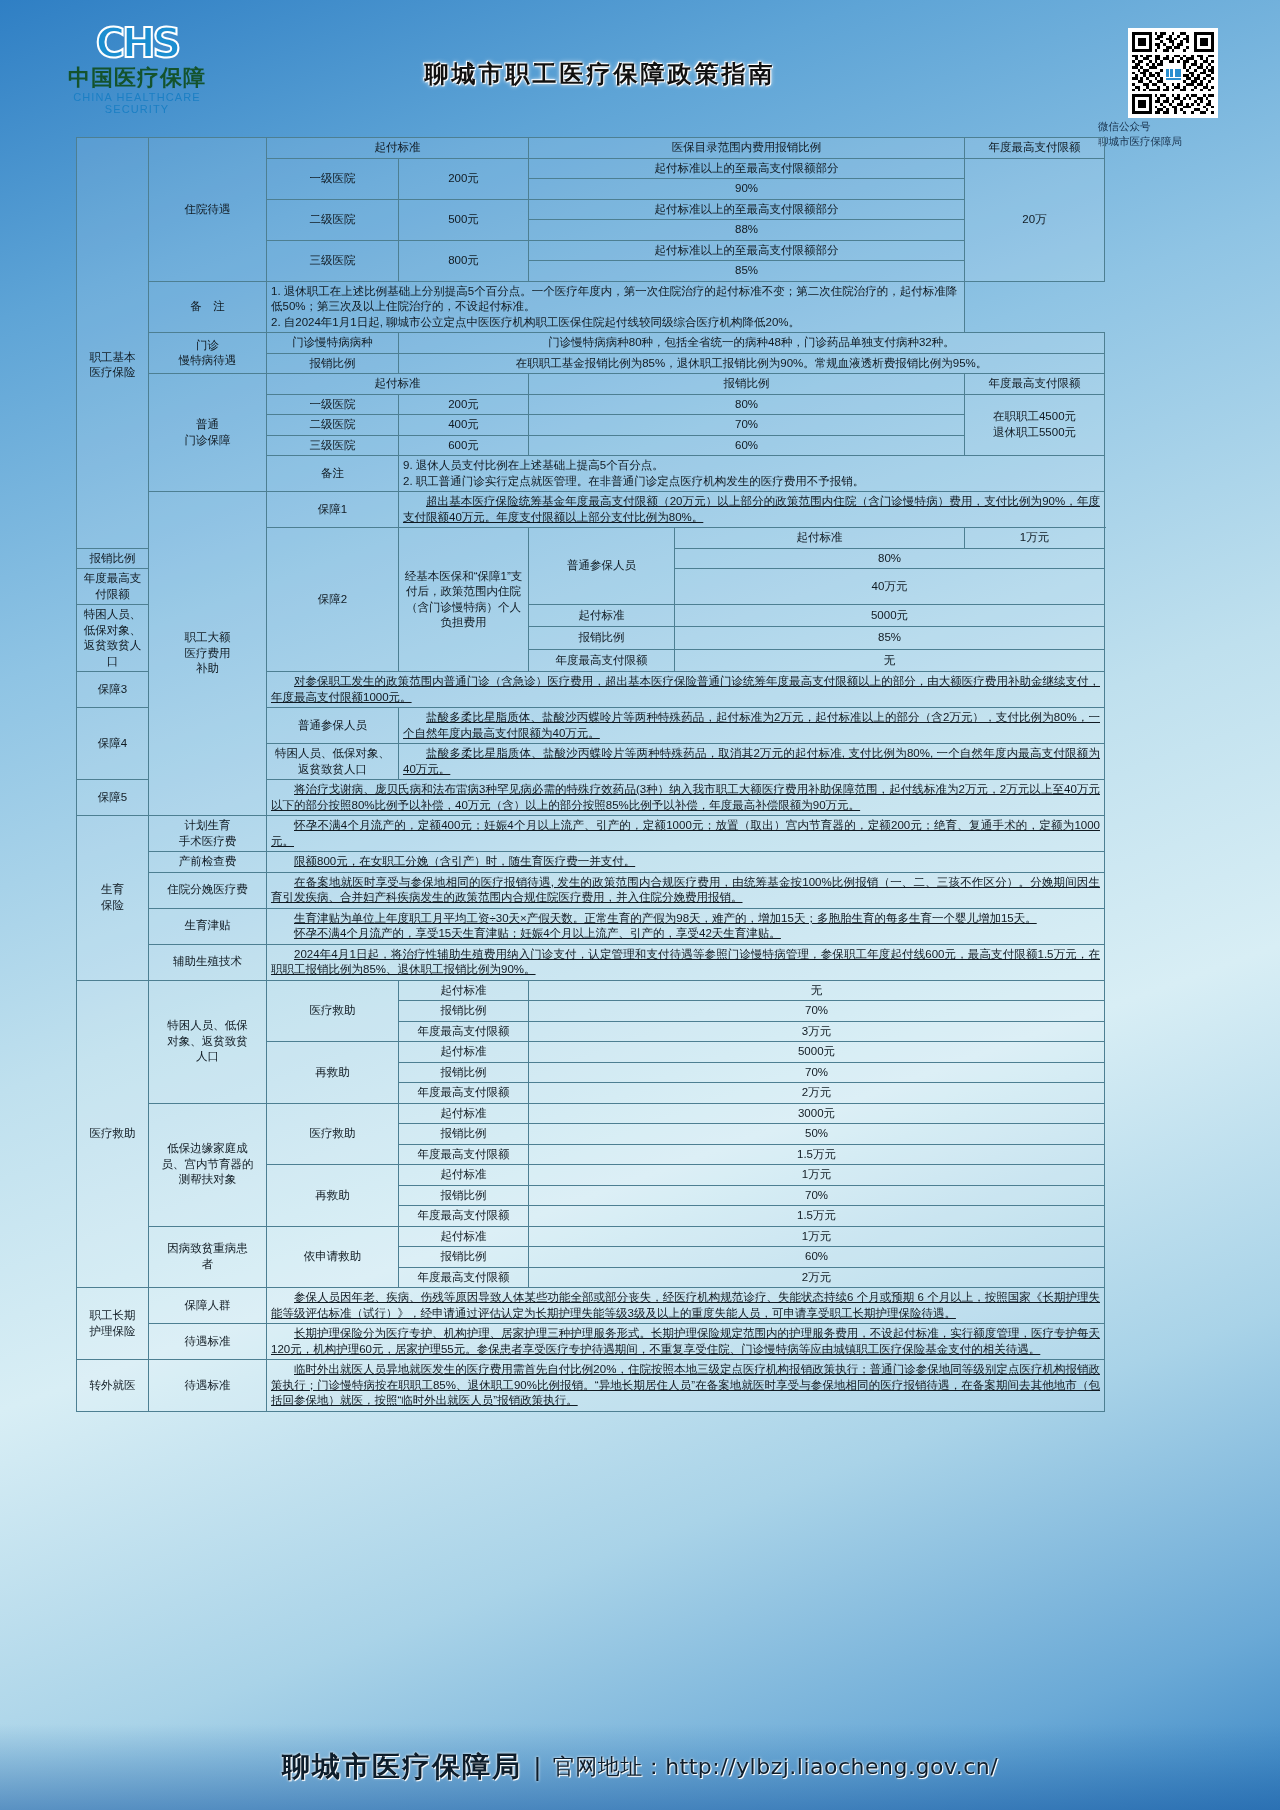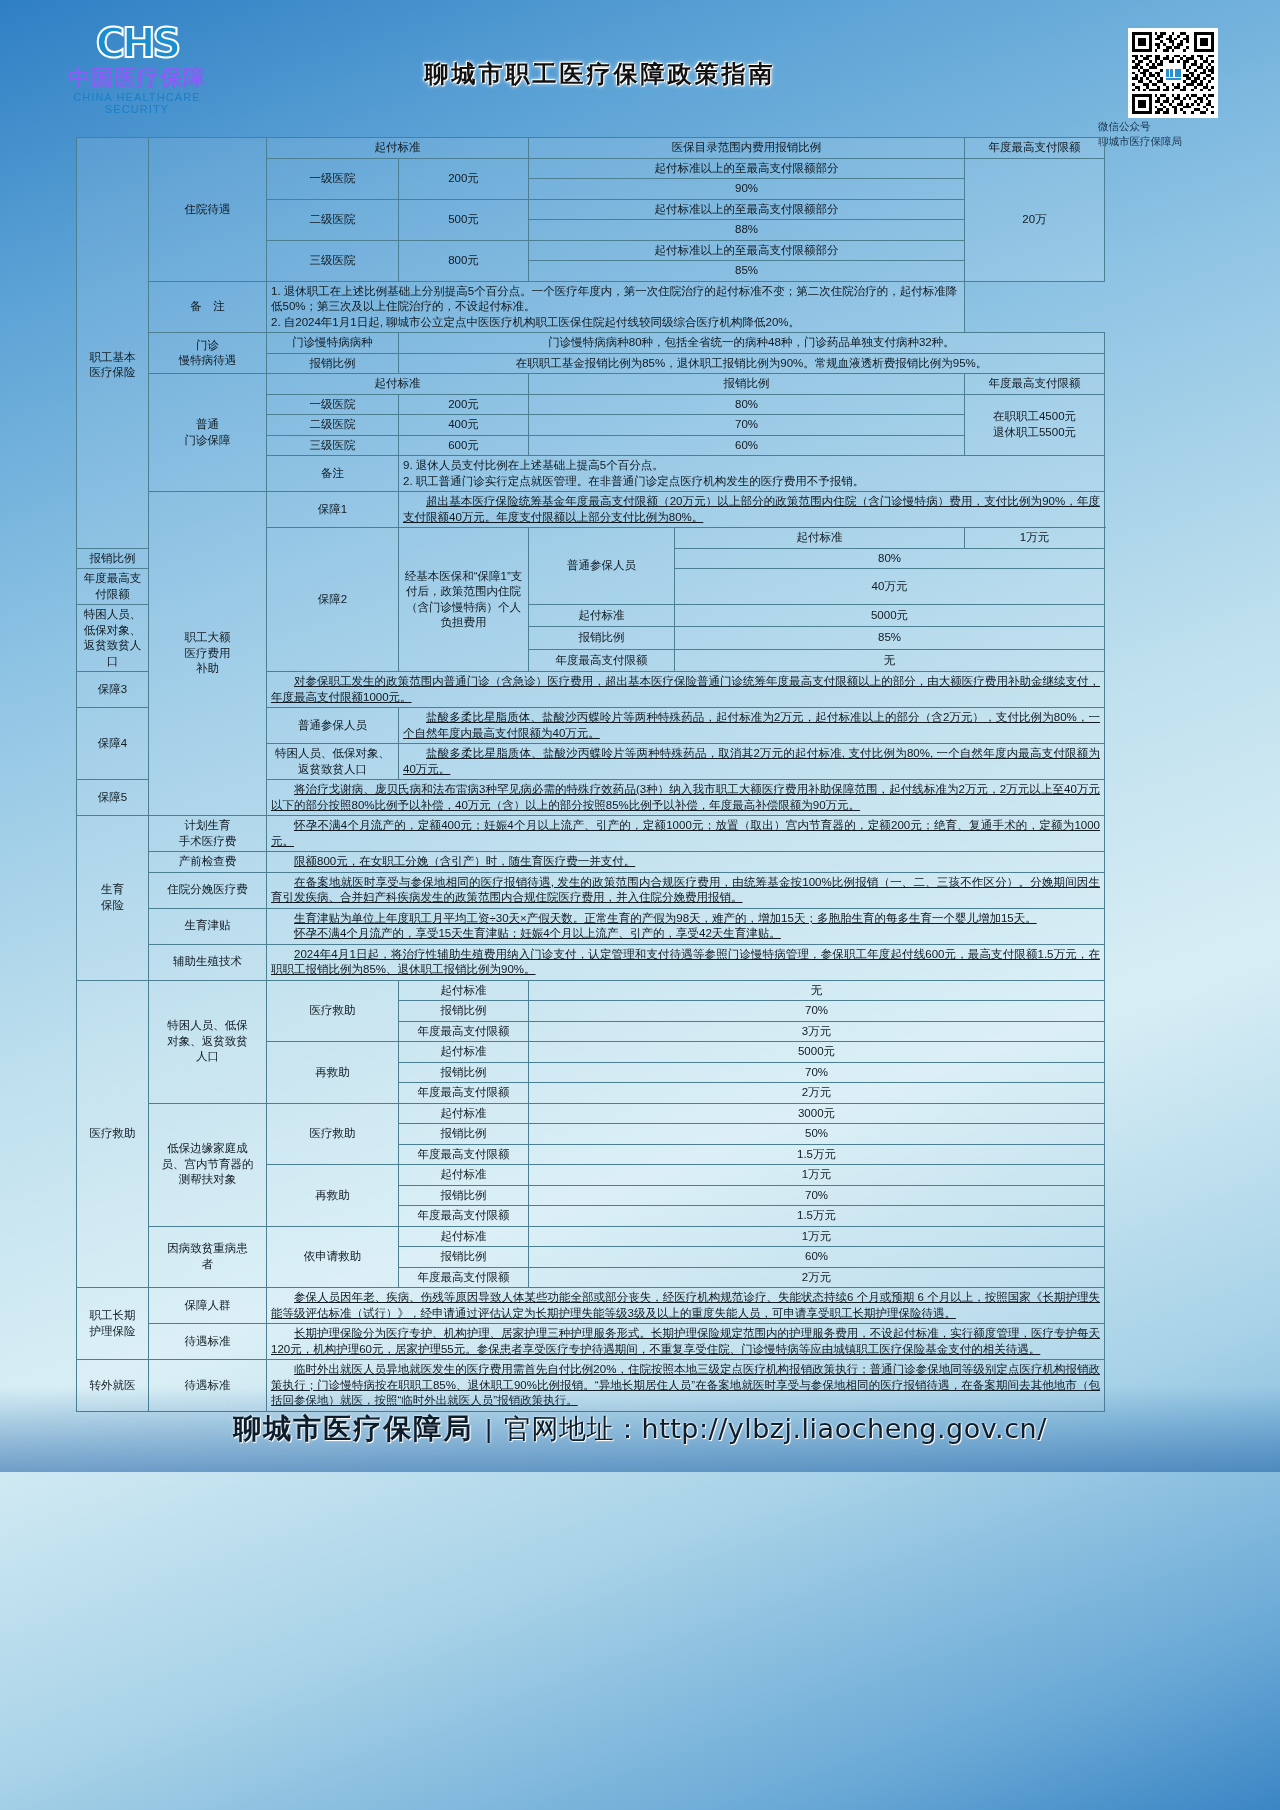--- a/index.html
+++ b/index.html
@@ -3,32 +3,32 @@
 <meta charset="utf-8">
 <style>
   * { box-sizing: border-box; }
   html, body { margin:0; padding:0; }
   body {
     width:1280px; height:1810px;
     font-family:"Liberation Sans","DejaVu Sans",sans-serif;
     background: linear-gradient(160deg,#2f7fc4 0%, #5ea4d6 14%, #8fc4e4 30%, #bfe0ee 48%, #d8eef5 62%, #a9d3e8 78%, #6aa9d6 92%, #3b86c4 100%);
     overflow:hidden;
   }
-  .page { position:relative; width:1280px; height:1472px; }
+  .page { position:relative; width:1280px; height:1810px; }
 
   
   .header { position:relative; height:128px; }
   .logo { position:absolute; left:62px; top:22px; width:150px; text-align:center; }
   .logo-mark {
     font-family:"DejaVu Sans",sans-serif;
     font-weight:bold; font-size:40px; letter-spacing:-3px;
     color:#1b8ed0; -webkit-text-stroke:2px #ffffff;
     line-height:42px;
   }
-  .logo-cn { font-size:22px; font-weight:bold; color:#8b5cf6; letter-spacing:1px; line-height:24px; margin-top:2px;}
+  .logo-cn { font-size:22px; font-weight:bold; color:#14532d; letter-spacing:1px; line-height:24px; margin-top:2px;}
   .logo-en { font-size:11px; color:#1b7fc4; letter-spacing:1.1px; margin-top:1px; }
 
   .title {
     position:absolute; left:230px; top:58px; width:740px;
     text-align:center;
     font-family:"DejaVu Serif","Liberation Serif",serif;
     font-weight:bold; font-size:24px; color:#111;
     letter-spacing:3px;
     text-shadow: 0 0 3px #fff, 0 0 5px #fff, 1px 1px 0 #fff, -1px -1px 0 #fff;
   }
@@ -62,21 +62,21 @@
     display:flex; align-items:center; justify-content:center;
     background:linear-gradient(180deg, rgba(46,122,186,0) 0%, rgba(40,110,175,0.25) 40%, rgba(30,95,165,0.55) 100%);
   }
   .footer-inner { display:flex; align-items:center; gap:12px; }
   .f-name {
     font-family:"DejaVu Serif","Liberation Serif",serif;
     font-weight:bold; font-size:28px; color:#0e1d2b; letter-spacing:2px;
     text-shadow:0 0 3px #fff,1px 1px 0 #fff;
   }
   .f-div { font-size:26px; color:#0e1d2b; text-shadow:0 0 3px #fff; }
-  .f-url { font-size:27px; color:#0e1d2b; letter-spacing:.5px; text-shadow:0 0 3px #fff,1px 1px 0 #fff;
+  .f-url { font-size:22px; color:#0e1d2b; letter-spacing:.5px; text-shadow:0 0 3px #fff,1px 1px 0 #fff;
            font-family:"DejaVu Sans",sans-serif; }
 </style>
 </head>
 <body>
 
 <div class="page">
 
   <div class="header">
 
     <div class="logo">

